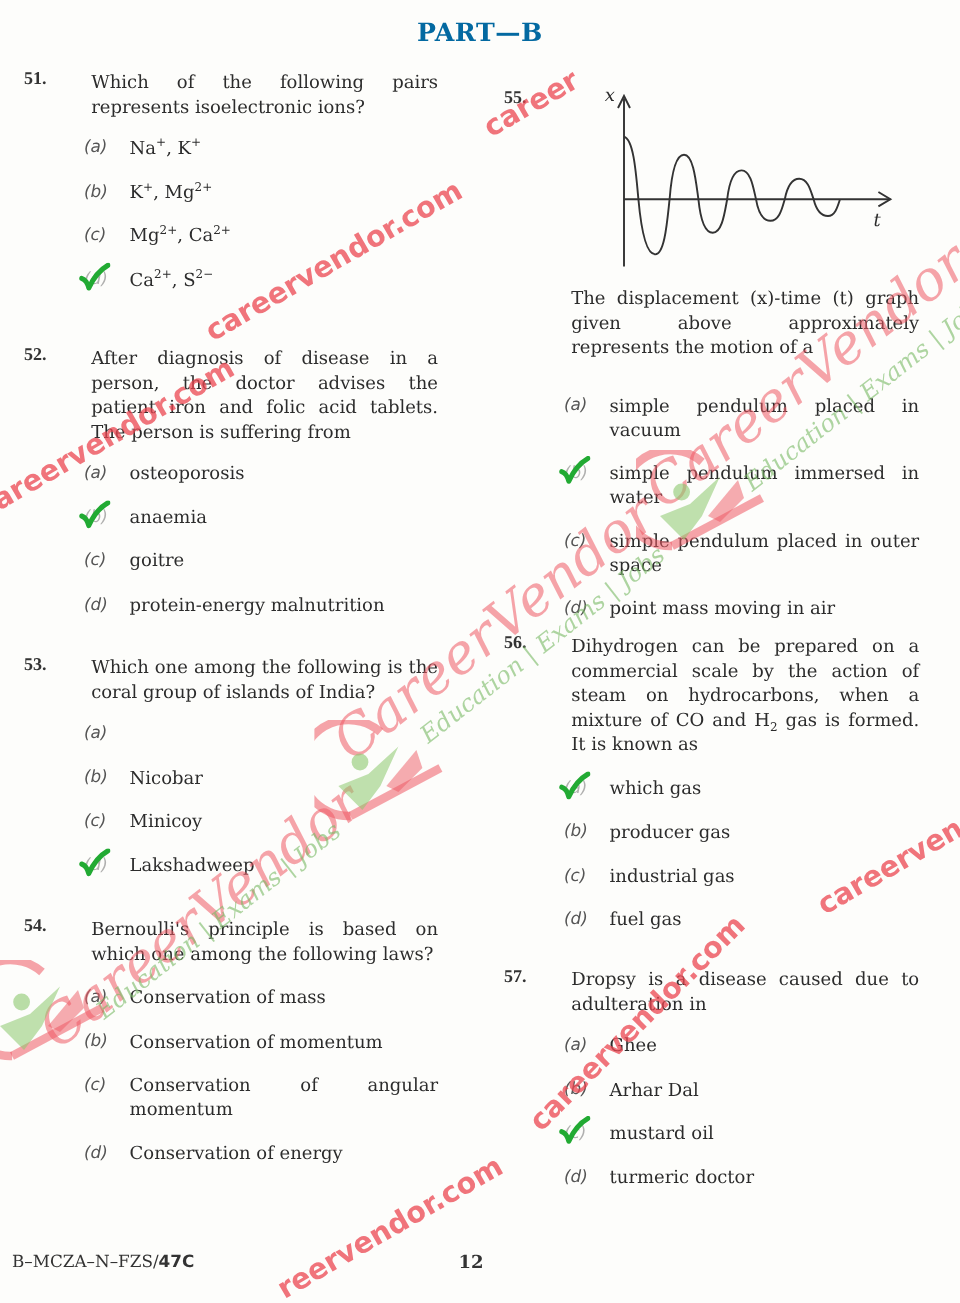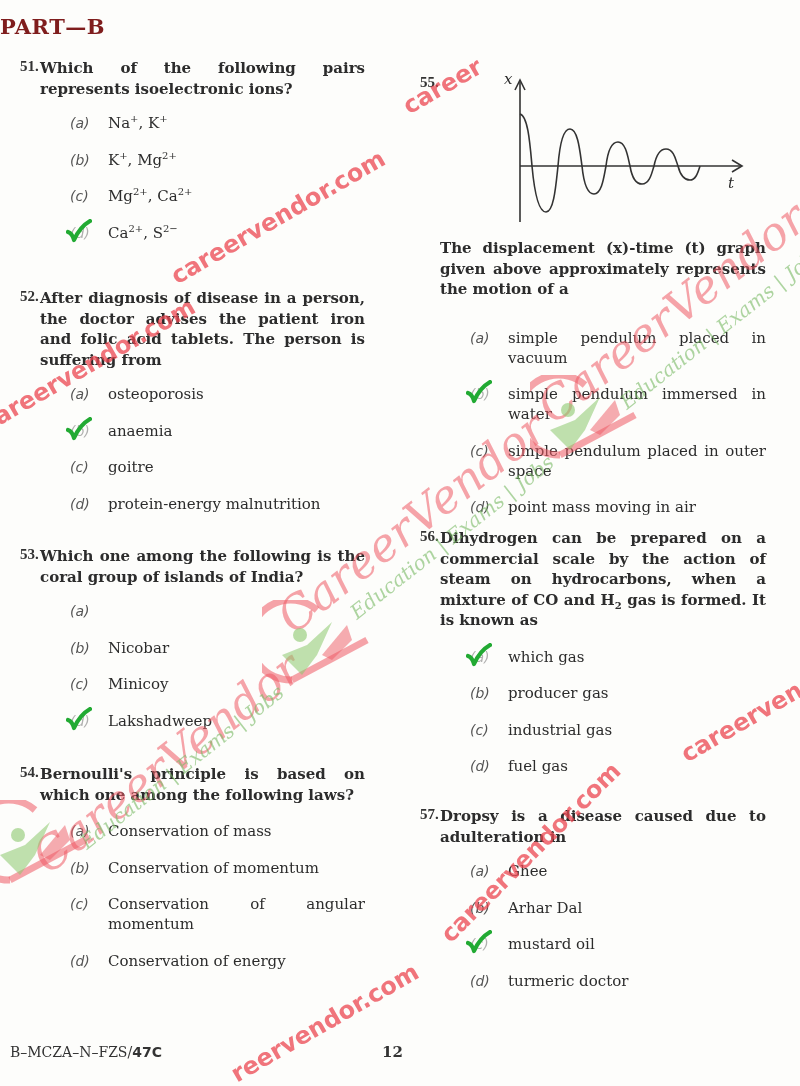--- a/index.html
+++ b/index.html
@@ -3,36 +3,35 @@
 <meta charset="utf-8">
 <style>
   html, body { margin: 0; padding: 0; }
   body {
     width: 800px; height: 1086px; position: relative; overflow: hidden;
     background: #fdfdfb;
     font-family: "DejaVu Serif", "Liberation Serif", serif;
     color: #2c2c2c;
   }
   .page-title {
-    position: absolute; top: 14px; left: 0; width: 800px; text-align: left;
-    font-weight: bold; font-size: 21px; letter-spacing: 0.5px; color: #7f1d1d;
+    position: absolute; top: 14px; left: 0; width: 800px; text-align: center;
+    font-weight: bold; font-size: 21px; letter-spacing: 0.5px; color: #0369a1;
   }
   .col { position: absolute; top: 56px; }
   .col-left { left: 20px; width: 345px; }
   .col-right { left: 420px; width: 346px; }
   .q { position: absolute; left: 0; width: 100%; }
   .qnum {
     position: absolute; left: 0; top: 0;
     font-family: Liberation Serif, serif; font-weight: bold; font-size: 15px;
     color: #333;
   }
   .qtext {
-    margin-left: 20px; font-size: 15px; line-height: 20.5px; text-align: justify;
+    margin-left: 56px; font-size: 15px; line-height: 20.5px; text-align: justify;
     text-align-last: left;
-    font-weight: bold;
   }
   .opts { margin-left: 50px; margin-top: 0; }
   .opt { position: relative; height: 36.5px; font-size: 15px; line-height: 20px; }
   .opt.two { height: 56.5px; }
   .olabel {
     position: absolute; left: 0; top: 0; font-style: italic;
     font-family: "DejaVu Sans", "Liberation Sans", sans-serif; font-size: 14px; color: #555;
   }
   .otext { position: absolute; left: 38px; top: 0; right: 0; text-align: justify; text-align-last: left; }
   .check {

